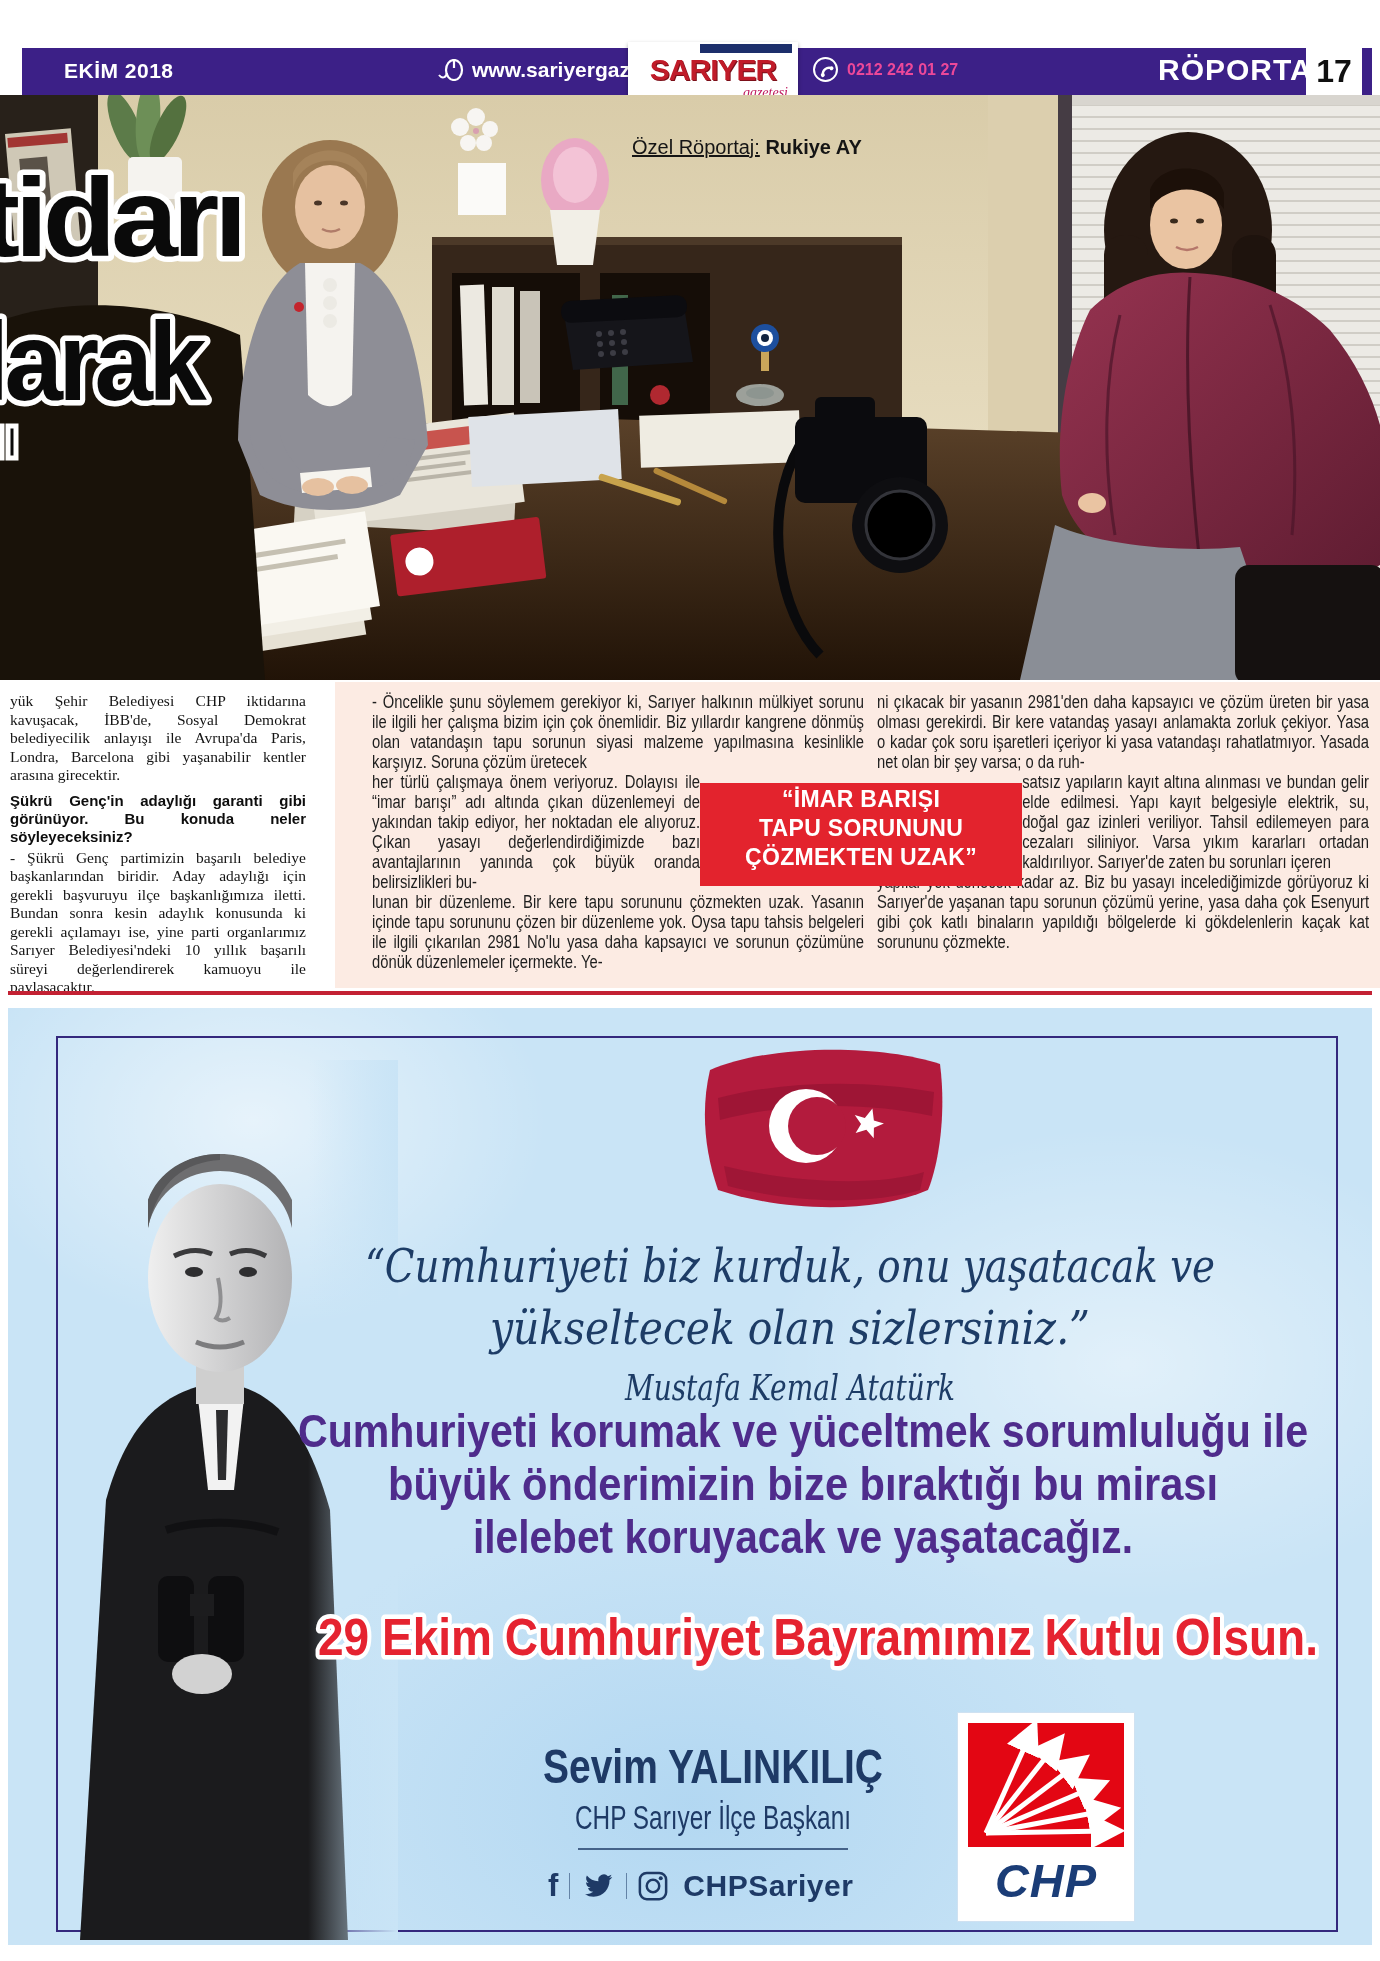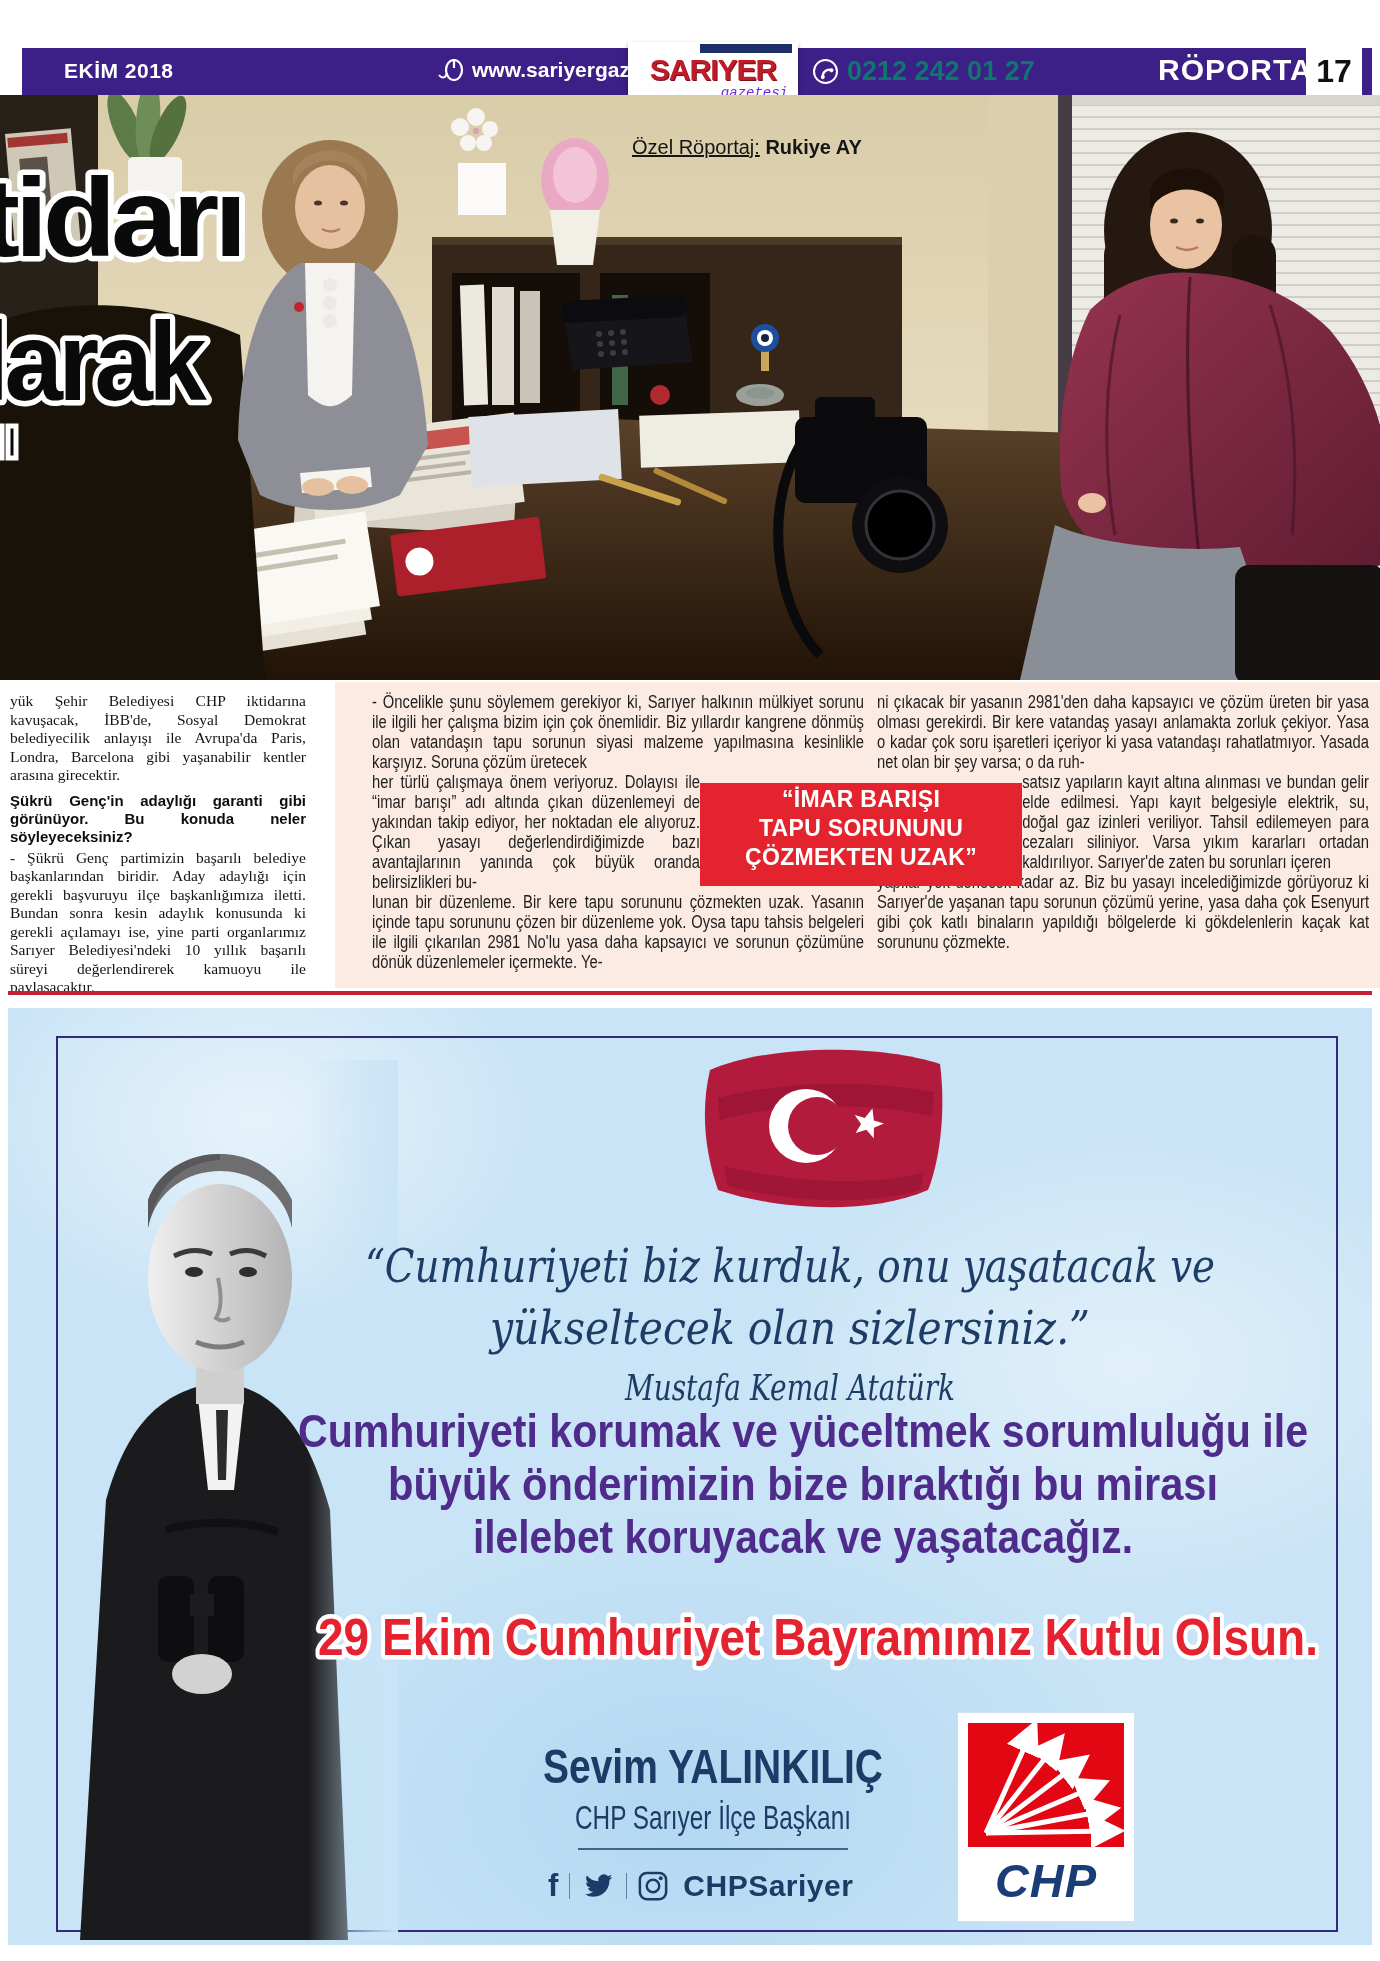--- a/index.html
+++ b/index.html
@@ -8,23 +8,23 @@
   .abs{position:absolute;}
 
   
   .topbar{left:22px;top:48px;width:1350px;height:47px;background:#3c2087;}
   .hdr-date{left:64px;top:59px;color:#fff;font-size:21px;font-weight:600;letter-spacing:.5px;}
   .hdr-web{left:438px;top:58px;color:#fff;font-size:21px;font-weight:700;display:flex;align-items:center;gap:8px;}
   .logo{left:628px;top:42px;width:170px;height:58px;background:#fff;box-shadow:0 2px 4px rgba(0,0,0,.35);}
   .logo-strip{position:absolute;top:2px;right:6px;width:92px;height:9px;background:#1c2f6b;}
   .logo-title{position:absolute;left:0;right:0;top:11px;text-align:center;color:#c01b29;font-weight:700;
               font-size:30px;letter-spacing:-1px;text-shadow:1px 1px 0 #7c0f19;}
-  .logo-sub{position:absolute;right:10px;bottom:-1px;color:#6d28d9;font-style:italic;font-size:14px;
-            font-family:Liberation Mono, monospace;}
-  .hdr-phone{left:812px;top:56px;color:#0f766e;font-size:27px;font-weight:700;display:flex;align-items:center;gap:8px;}
+  .logo-sub{position:absolute;right:10px;bottom:-1px;color:#be185d;font-style:italic;font-size:14px;
+            font-family:Liberation Serif, serif;}
+  .hdr-phone{left:812px;top:56px;color:#ec4899;font-size:16px;font-weight:700;display:flex;align-items:center;gap:8px;}
   .hdr-section{left:1158px;top:53px;color:#fff;font-size:30px;font-weight:700;letter-spacing:1px;}
   .hdr-pagenum{left:1306px;top:48px;width:56px;height:47px;background:#fff;color:#101010;
                font-size:32px;font-weight:700;text-align:center;line-height:47px;}
 
   
   .photoSvg{left:0;top:95px;width:1380px;height:585px;}
   .caption{left:632px;top:136px;font-size:20px;color:#151515;z-index:5;}
   .caption .lbl{text-decoration:underline;}
   .caption .nm{font-weight:700;}
   .headlineSvg{left:-8px;top:138px;width:290px;height:350px;z-index:6;}

